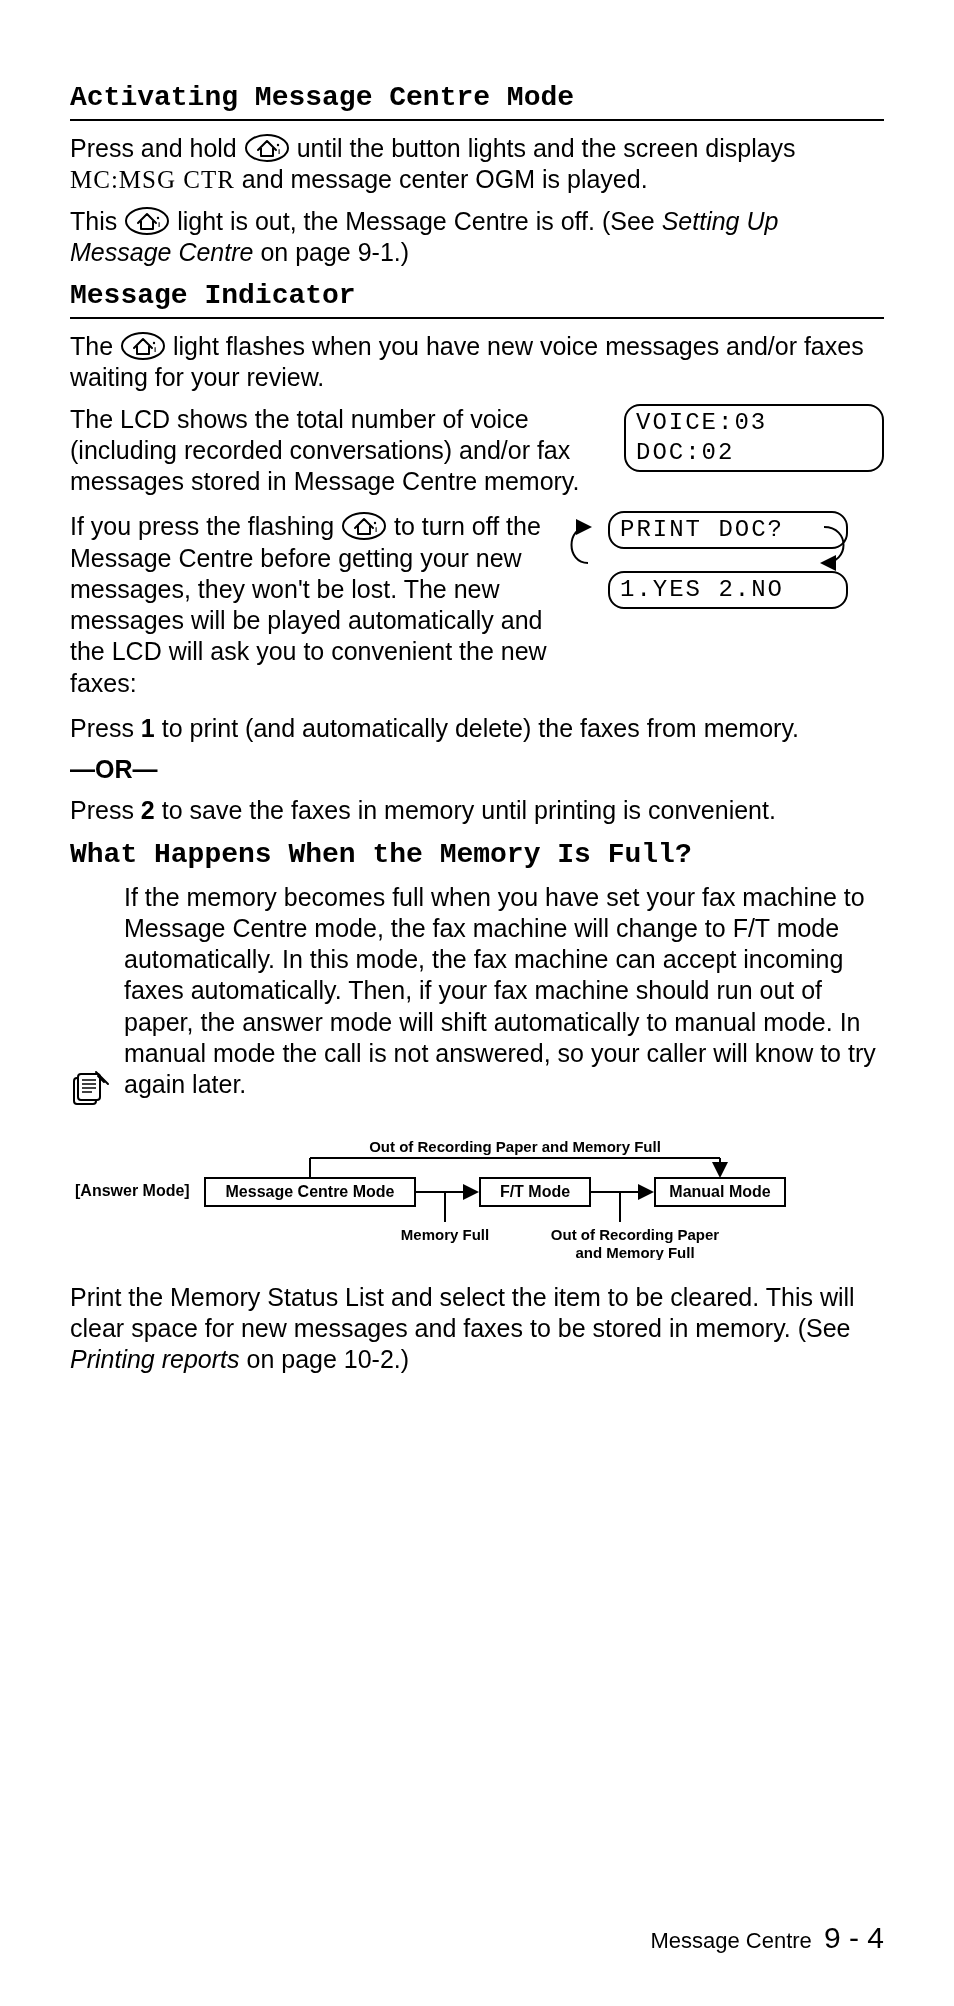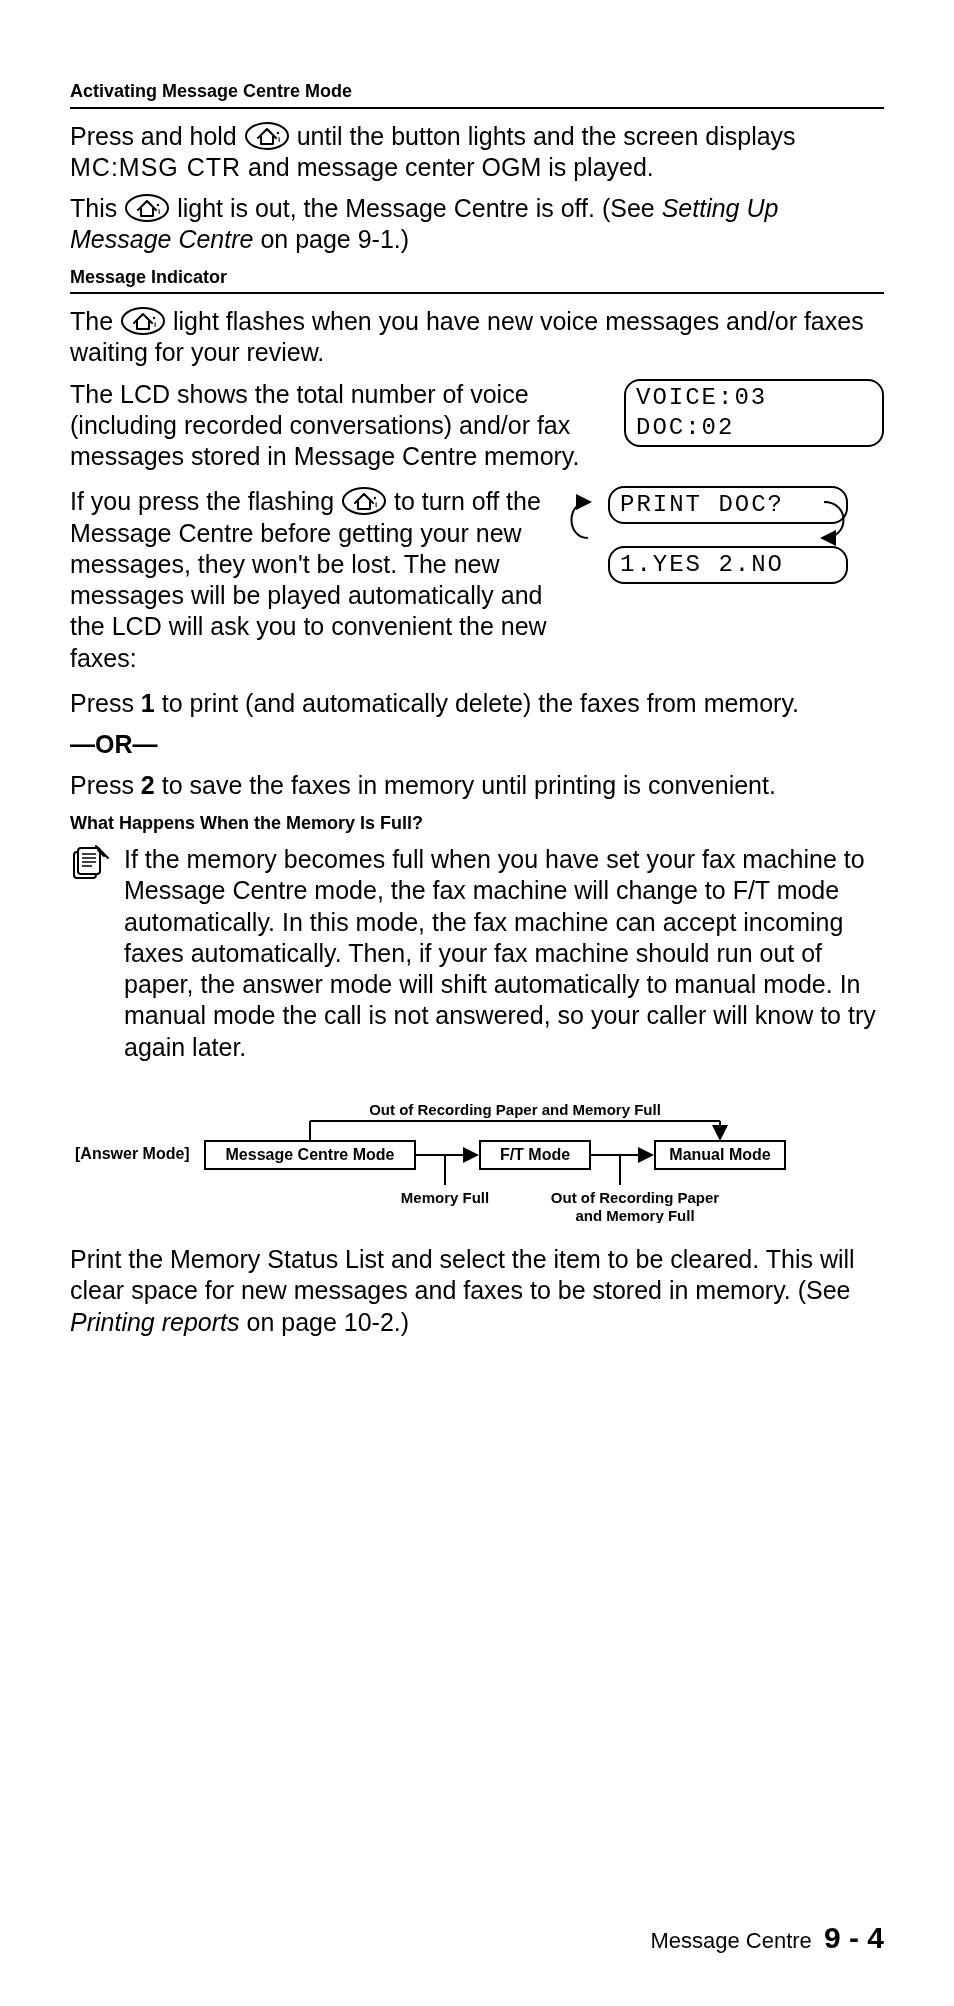--- a/index.html
+++ b/index.html
@@ -13,31 +13,32 @@
     width: 954px;
     height: 2006px;
     box-sizing: border-box;
     padding: 70px 70px 50px 70px;
     position: relative;
     font-size: 25px;
     line-height: 1.25;
   }
   .section-heading {
     font-weight: bold;
-    font-size: 18px;
+    font-size: 28px;
     border-bottom: 2px solid #000;
     padding-bottom: 4px;
     margin-top: 10px;
     margin-bottom: 12px;
+    font-family: Liberation Mono, monospace;
   }
   .para {
     margin-bottom: 10px;
   }
   .mono {
-    font-family: Liberation Sans, sans-serif;
+    font-family: Liberation Serif, serif;
     letter-spacing: 1px;
   }
   .italic {
     font-style: italic;
   }
   .bold {
     font-weight: bold;
   }
   .home-icon {
     display: inline-block;
@@ -78,21 +79,21 @@
   .lcd-stack .loop-svg {
     position: absolute;
     top: -4px;
     left: -24px;
     width: 300px;
     height: 84px;
     pointer-events: none;
   }
   .note-row {
     display: flex;
-    align-items: flex-start;
+    align-items: flex-end;
     gap: 14px;
     margin-top: 10px;
   }
   .note-icon {
     flex: 0 0 auto;
     width: 40px;
     height: 40px;
   }
   .diagram {
     margin: 20px auto 14px auto;
@@ -100,21 +101,21 @@
     height: 130px;
   }
   .footer {
     position: absolute;
     bottom: 50px;
     right: 70px;
     font-size: 22px;
   }
   .footer .pagenum {
     font-size: 30px;
-    font-weight: bold;
+    font-weight: normal;
     margin-left: 6px;
   }
 </style>
 </head>
 <body>
 
 <div class="page">
 
   
   <div class="section-heading">Activating Message Centre Mode</div>

